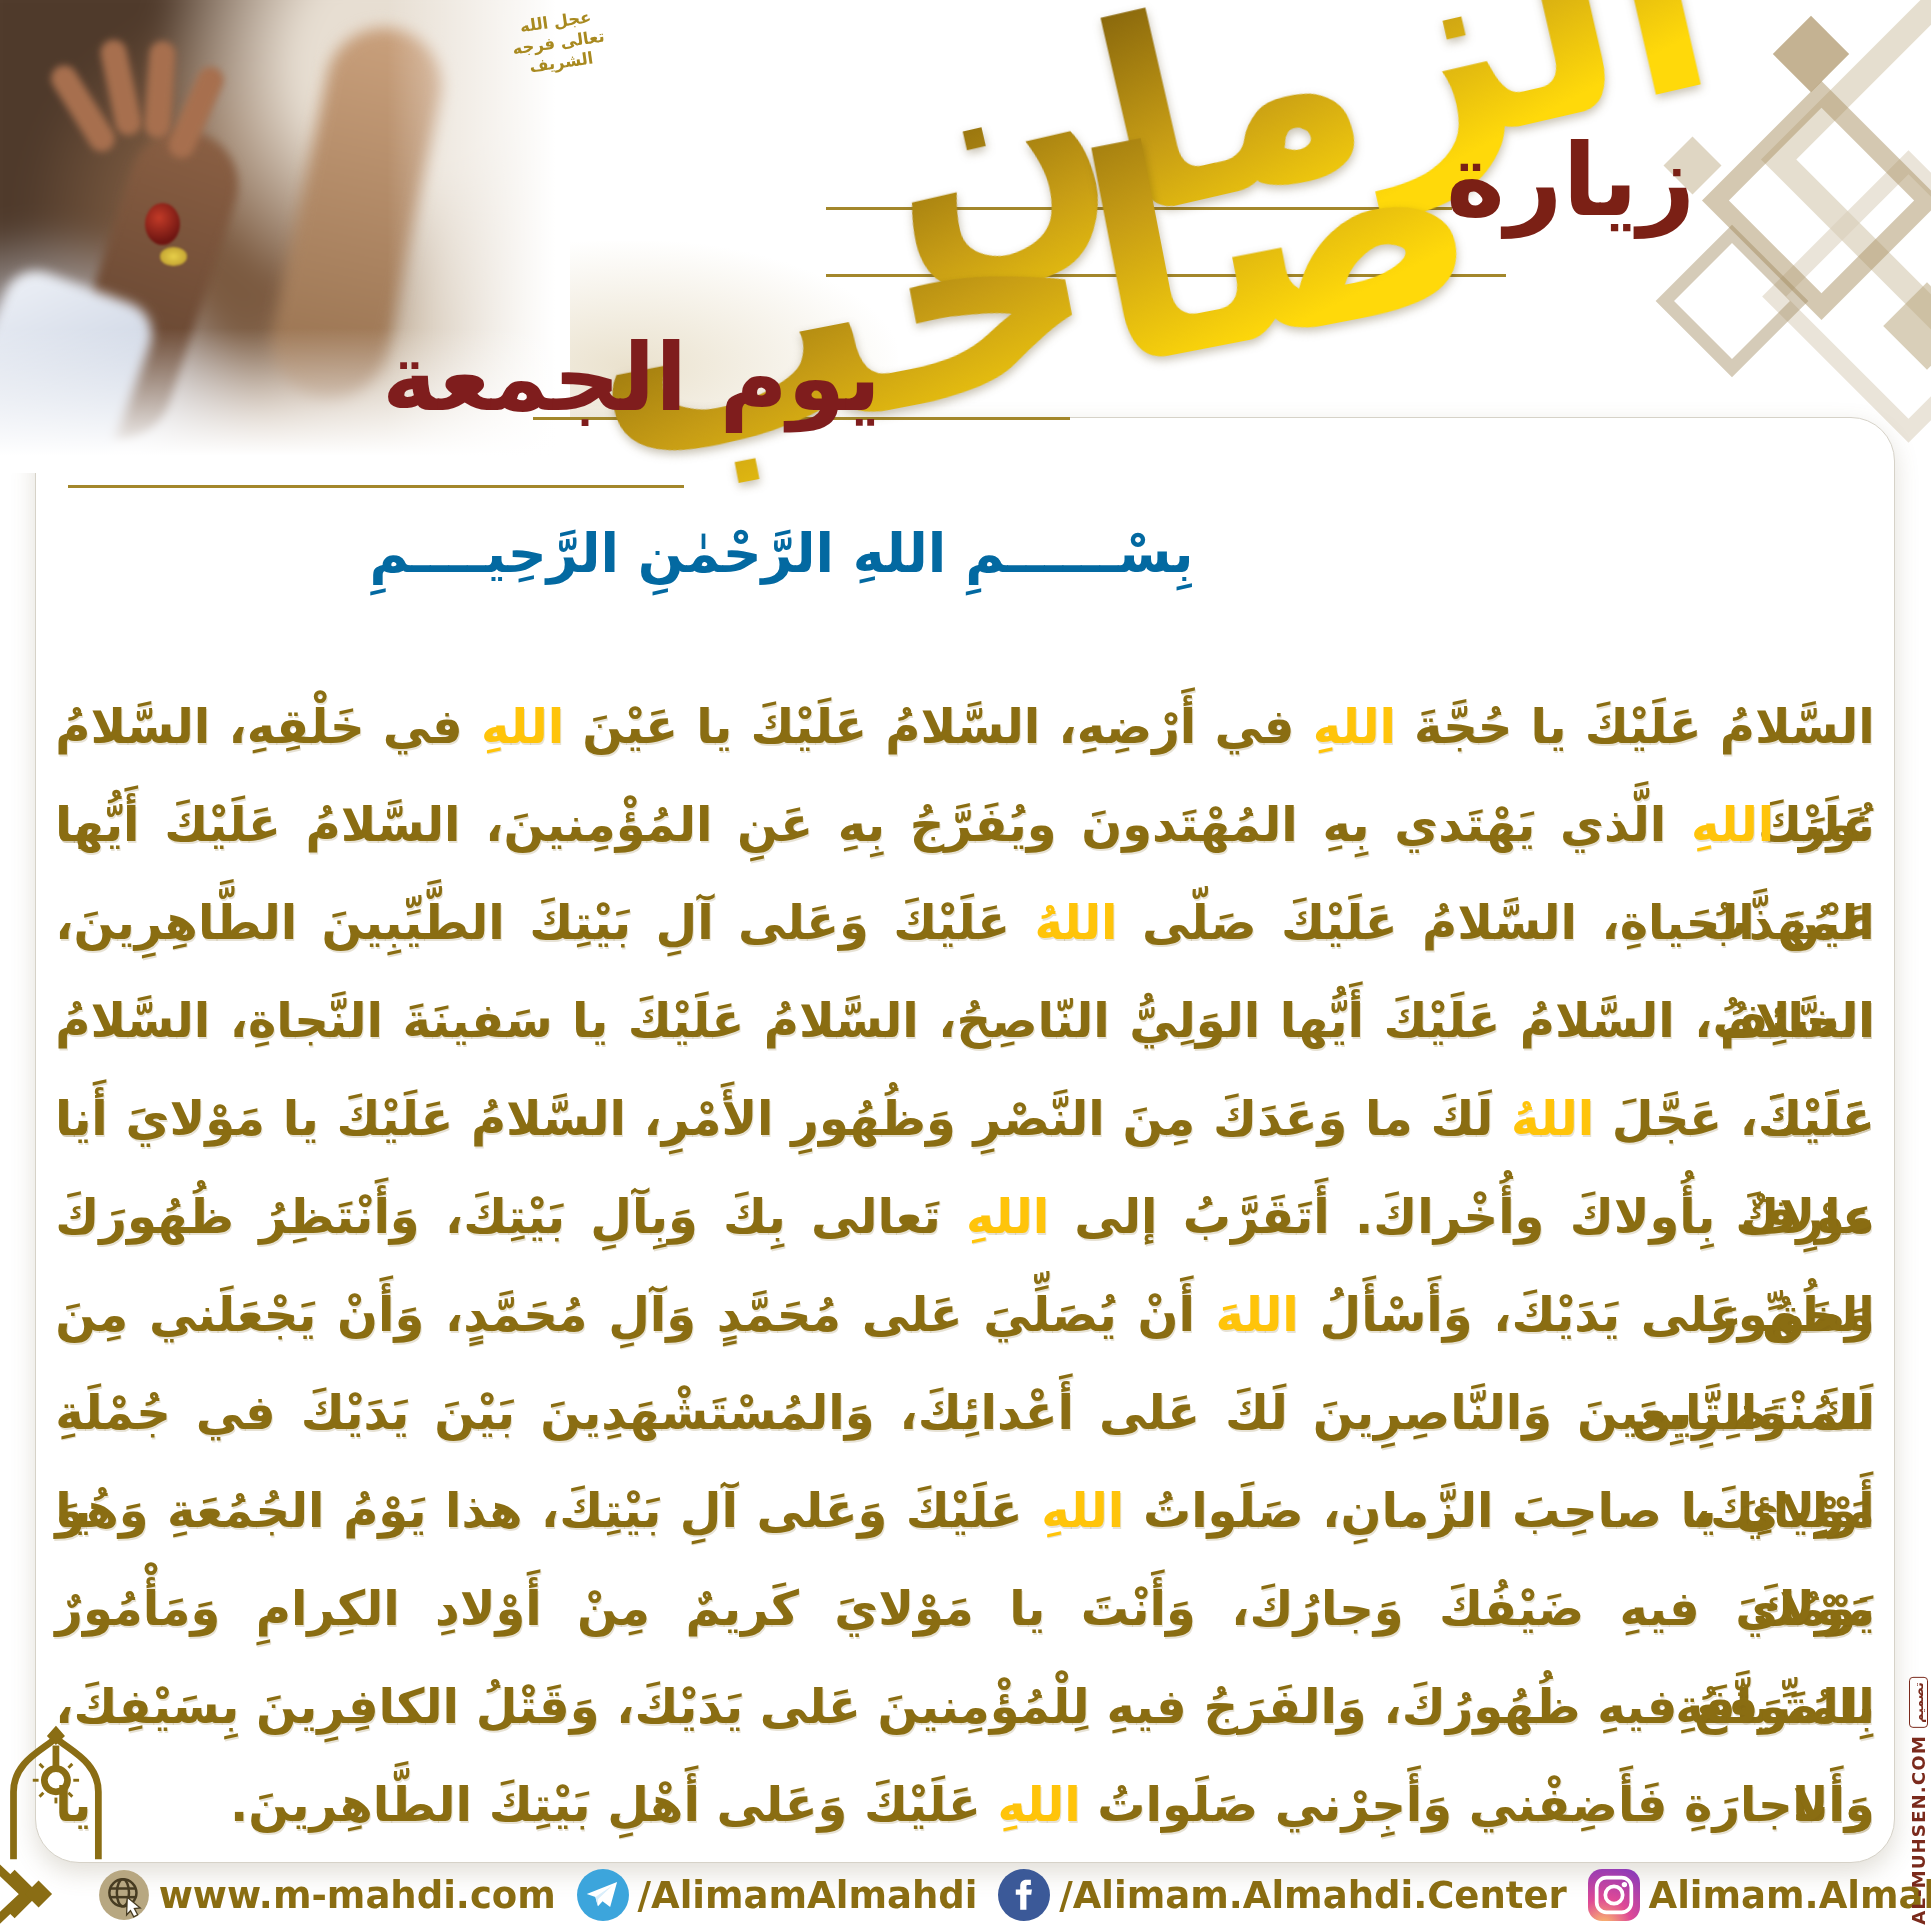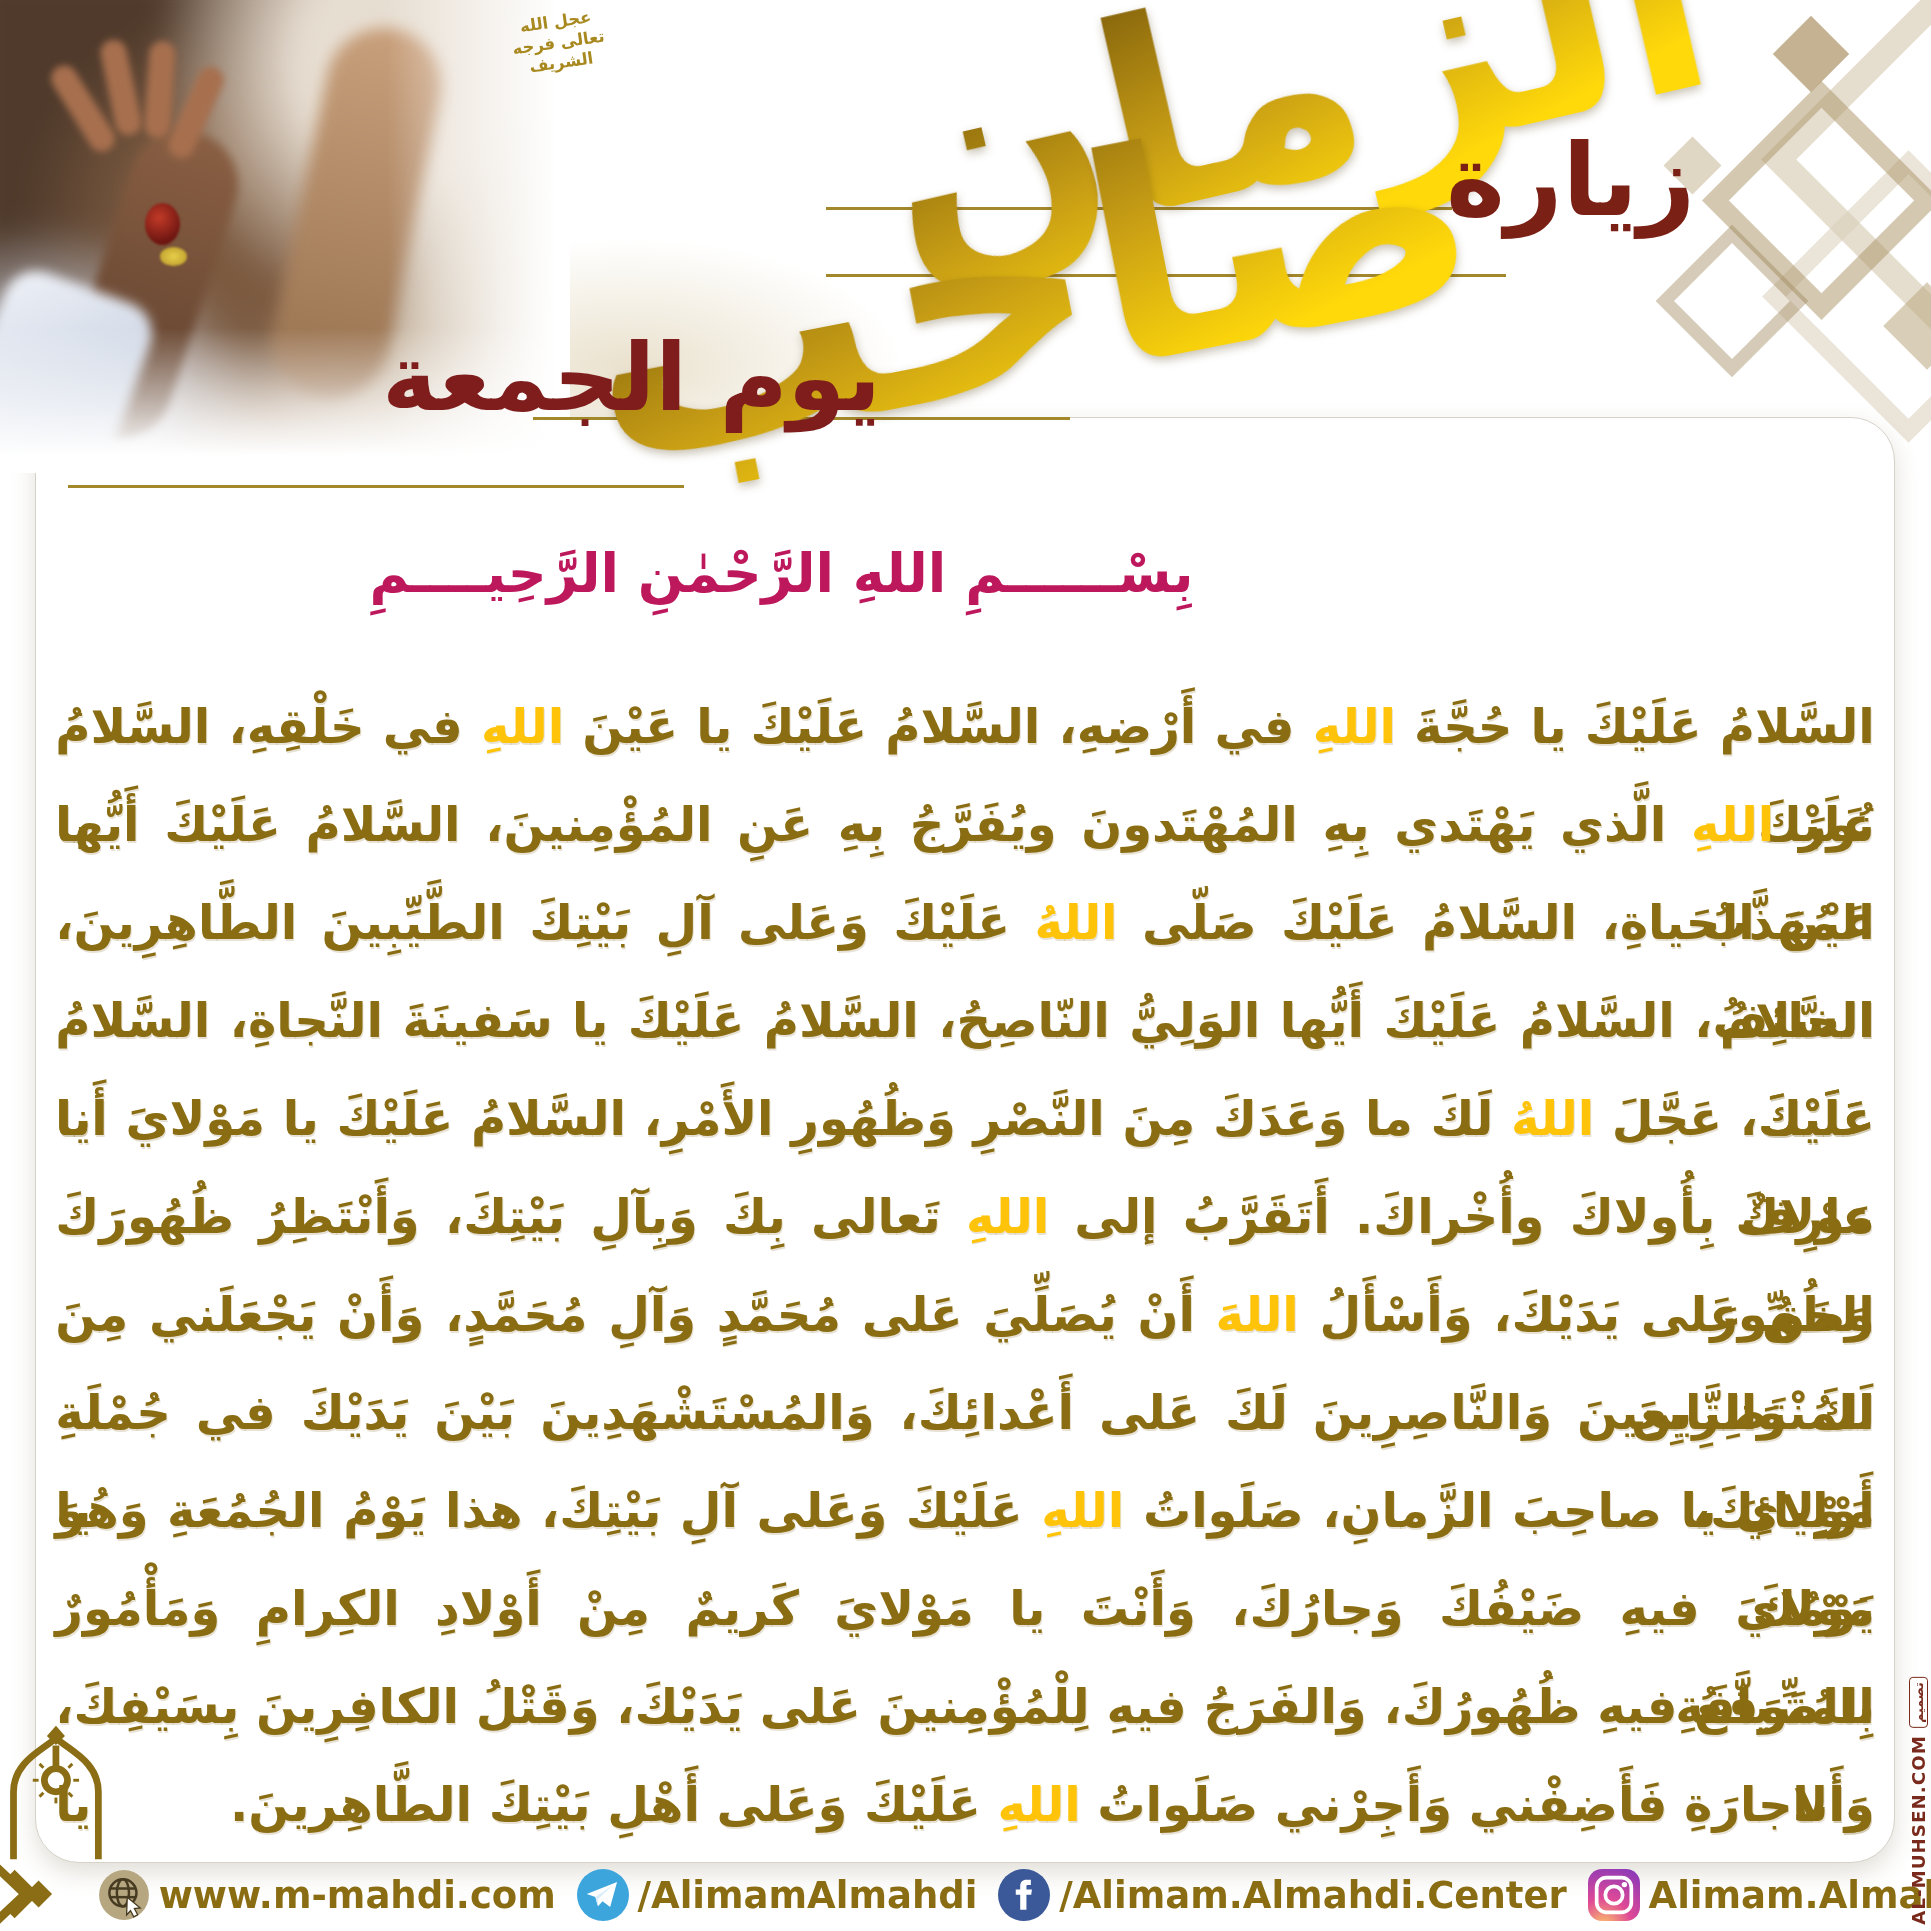--- a/index.html
+++ b/index.html
@@ -71,21 +71,21 @@
   .friday{position:absolute;left:382px;top:324px;z-index:31;white-space:nowrap;
     font-size:93px;font-weight:bold;color:#7f1d1d;}
   .cream{position:absolute;left:357px;top:241px;width:541px;height:251px;z-index:4;
     background:radial-gradient(ellipse at center,rgba(233,224,203,.95),rgba(233,224,203,0) 72%);}
 
   
   .card{position:absolute;left:35px;top:417px;width:1860px;height:1446px;background:#fff;
     border:1.9px solid #d6d2c8;border-radius:44px;z-index:10;box-sizing:border-box;
     box-shadow:0 9.7px 25px rgba(110,95,60,.20);}
   .bismillah{position:absolute;left:0;right:367px;top:104px;text-align:center;direction:rtl;
-    font-size:54px;font-weight:bold;color:#be185d;margin-top:20px;}
+    font-size:54px;font-weight:bold;color:#0369a1;}
   .prayer{position:absolute;left:19.3px;right:19.3px;top:259px;direction:rtl;}
   .prayer-line{font-size:48px;font-weight:bold;color:#8a6d12;line-height:98px;height:98px;
     text-align:justify;text-align-last:justify;text-shadow:1px 1.9px 0 rgba(120,95,20,.18);}
   .prayer-line.last{text-align:center;text-align-last:right;}
   .allah{color:#ffc40a;margin-top:8px;}
 
   
   .ornament-bl{position:absolute;left:0;top:1724px;width:135px;height:207px;z-index:41;}
 
   

